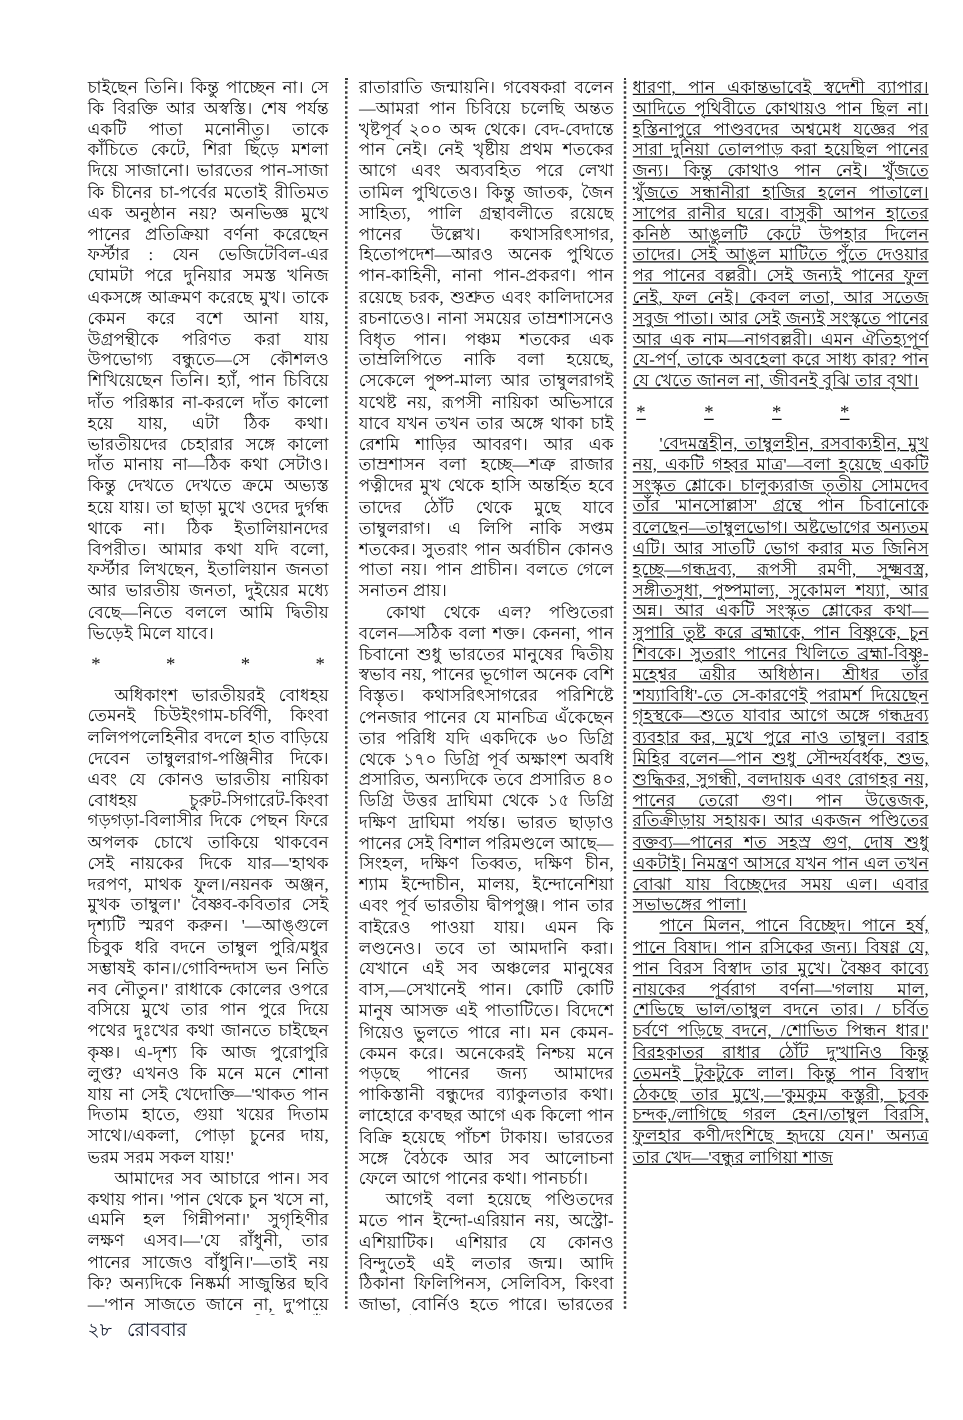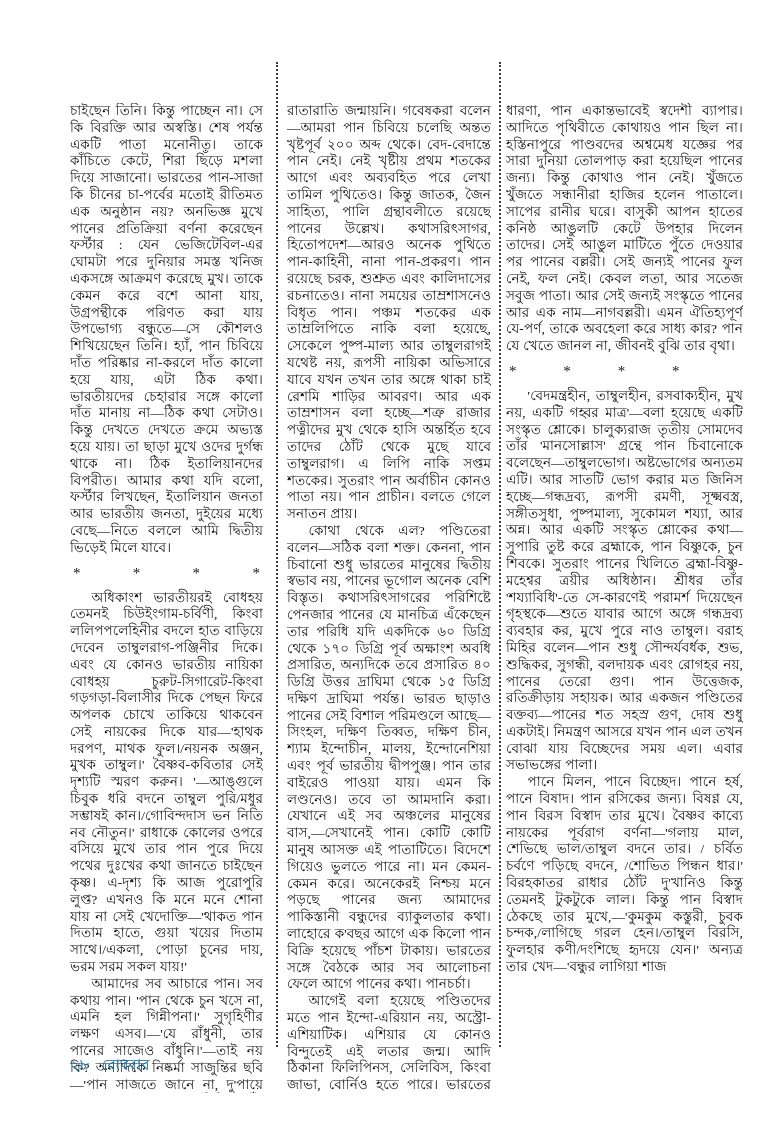--- a/index.html
+++ b/index.html
@@ -30,25 +30,24 @@
     align-items: stretch;
   }
   .col {
     text-align: justify;
     font-size: 13.5px;
     line-height: 16.8px;
     height: 990px;
     overflow: hidden;
     letter-spacing: 0.1px;
     word-spacing: 0.5px;
-    margin-top: 41px;
   }
   .col-1 { width: 193px; }
   .col-2 { width: 204px; font-family: Liberation Serif, serif; }
-  .col-3 { width: 237px; }
+  .col-3 { width: 237px; text-decoration: underline; }
   .divider {
     width: 0;
     height: 985px;
     align-self: flex-start;
     border-left: 2px dotted #3a3a3a;
   }
   .divider.d1 { margin-left: 13px; margin-right: 9px; }
   .divider.d2 { margin-left: 8px;  margin-right: 5px; }
   .para {
     margin: 0;
@@ -66,21 +65,21 @@
   .sep span { display: inline-block; }
   .footer {
     position: absolute;
     left: 70px;
     top: 1056px;
     display: flex;
     align-items: baseline;
     gap: 12px;
     font-size: 15px;
     line-height: 18px;
-    color: #0369a1;
+    color: #0f172a;
   }
 </style>
 </head>
 <body>
 
 <div class="page">
 
   <div class="content">
     <div class="col col-1">
         <p class="para">চাইছেন তিনি। কিন্তু পাচ্ছেন না। সে কি বিরক্তি আর অস্বস্তি। শেষ পর্যন্ত একটি পাতা মনোনীত। তাকে কাঁচিতে কেটে, শিরা ছিঁড়ে মশলা দিয়ে সাজানো। ভারতের পান-সাজা কি চীনের চা-পর্বের মতোই রীতিমত এক অনুষ্ঠান নয়? অনভিজ্ঞ মুখে পানের প্রতিক্রিয়া বর্ণনা করেছেন ফর্স্টার : যেন ভেজিটেবিল-এর ঘোমটা পরে দুনিয়ার সমস্ত খনিজ একসঙ্গে আক্রমণ করেছে মুখ। তাকে কেমন করে বশে আনা যায়, উগ্রপন্থীকে পরিণত করা যায় উপভোগ্য বন্ধুতে—সে কৌশলও শিখিয়েছেন তিনি। হ্যাঁ, পান চিবিয়ে দাঁত পরিষ্কার না-করলে দাঁত কালো হয়ে যায়, এটা ঠিক কথা। ভারতীয়দের চেহারার সঙ্গে কালো দাঁত মানায় না—ঠিক কথা সেটাও। কিন্তু দেখতে দেখতে ক্রমে অভ্যস্ত হয়ে যায়। তা ছাড়া মুখে ওদের দুর্গন্ধ থাকে না। ঠিক ইতালিয়ানদের বিপরীত। আমার কথা যদি বলো, ফর্স্টার লিখছেন, ইতালিয়ান জনতা আর ভারতীয় জনতা, দুইয়ের মধ্যে বেছে—নিতে বললে আমি দ্বিতীয় ভিড়েই মিলে যাবে।</p>

